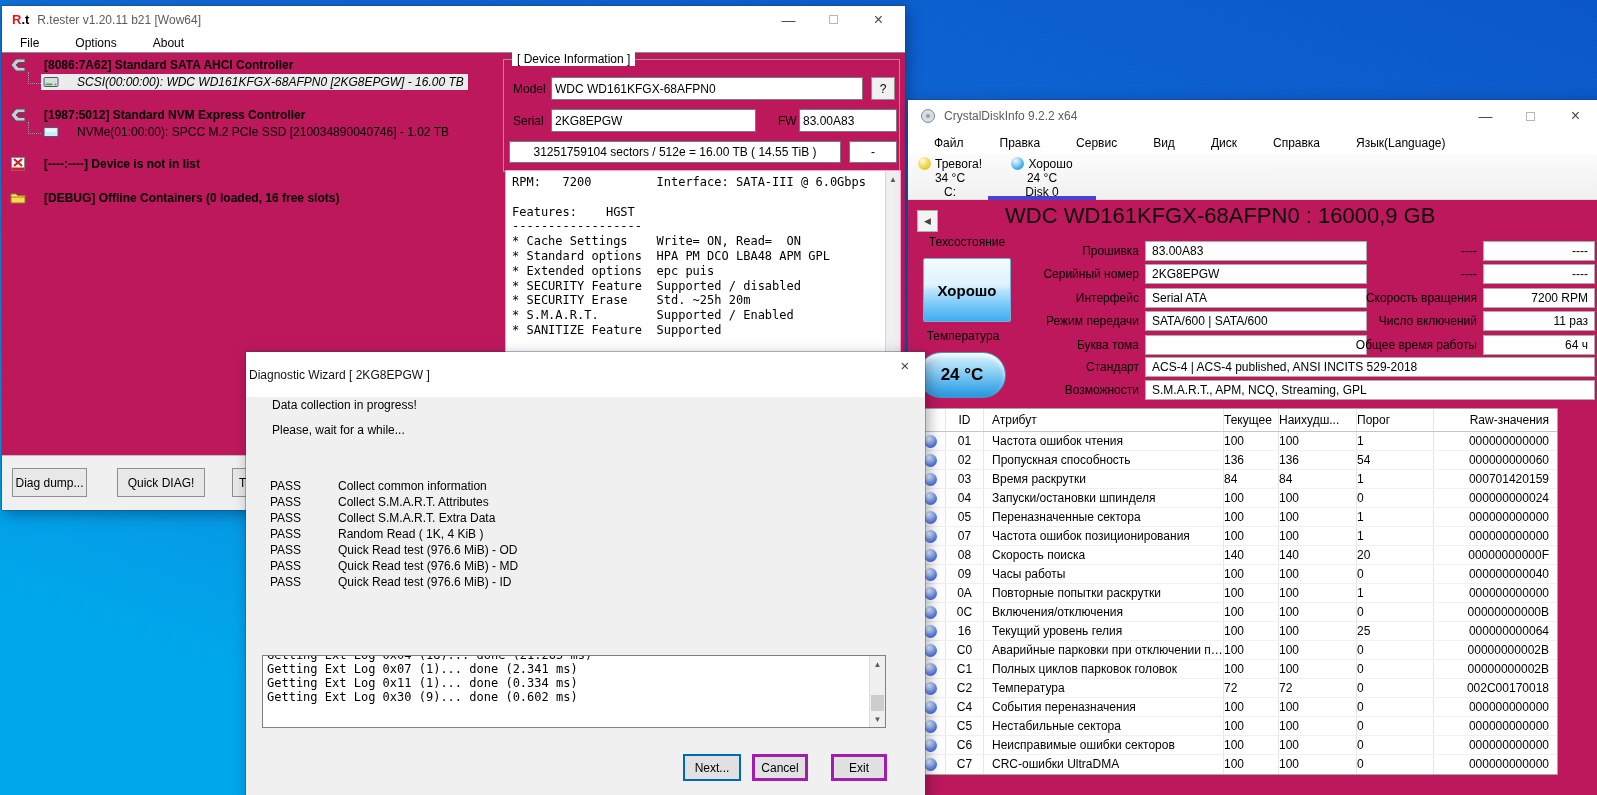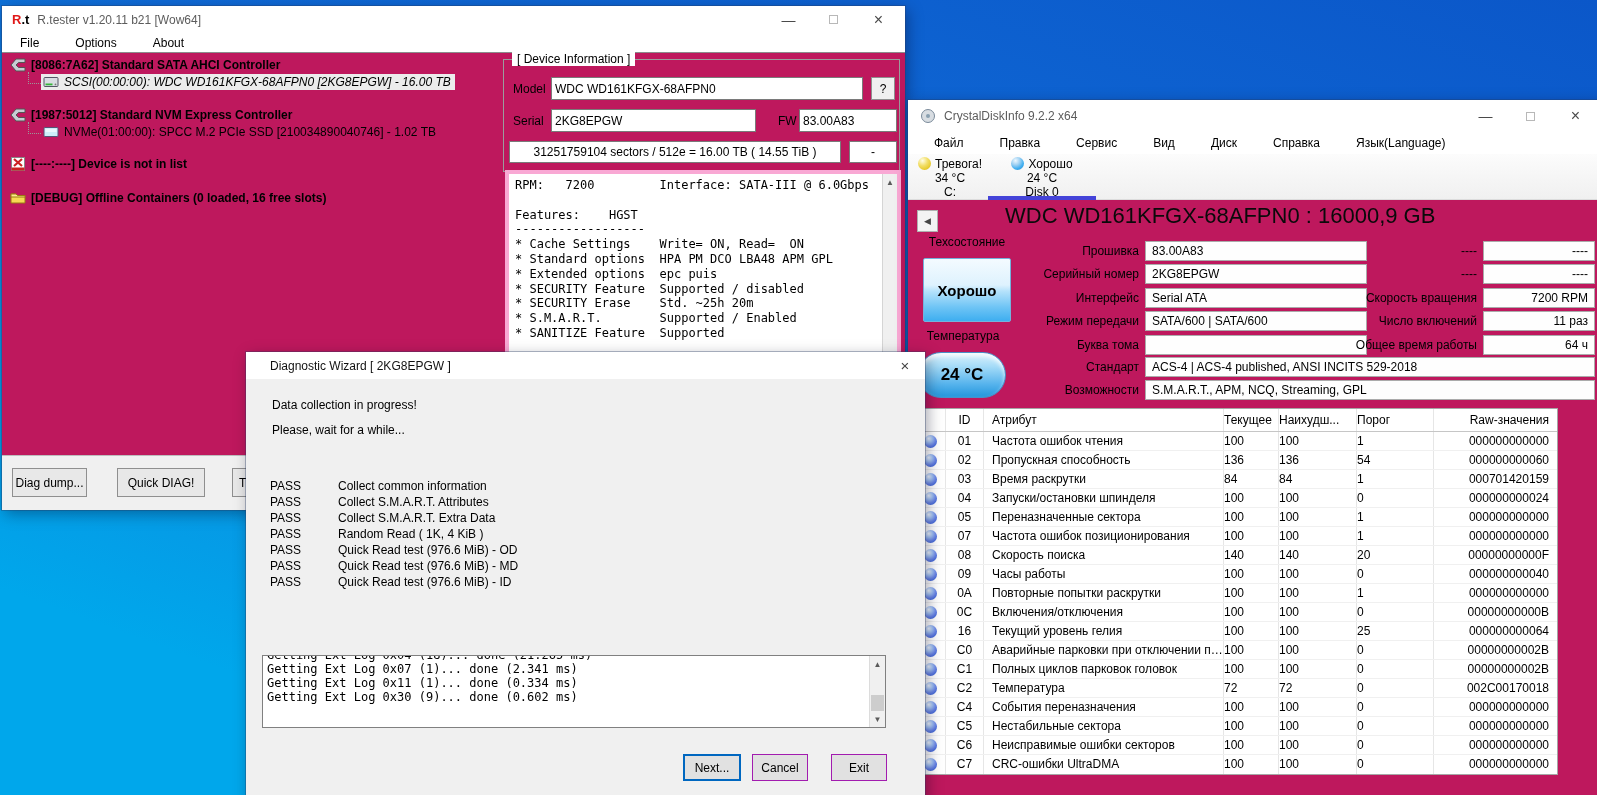--- a/index.html
+++ b/index.html
@@ -24,58 +24,58 @@
   .box{background:#fff;border:1px solid #7a7a7a;font-size:12px;display:flex;align-items:center;padding:0 3px;white-space:nowrap;overflow:hidden}
   .btn{position:absolute;background:#e8e8e8;border:1px solid #8f8f8f;font-size:12px;font-family:"Liberation Sans",sans-serif;display:flex;align-items:center;justify-content:center;white-space:nowrap}
   
   #rtester{left:2px;top:6px;width:903px;height:504px;z-index:1}
   #rtester .titlebar{height:27px;padding-left:10px}
   #rt-logo{font-size:13px;font-weight:bold;margin-right:8px}
   #rt-logo .red{color:#e01818}
   #rtester .menubar{height:20px;border-bottom:1px solid #8c8c8c}
   #rt-tree{position:absolute;left:6px;top:0;width:492px;height:446px}
   .trow{position:absolute;left:0;display:flex;align-items:center;height:17px;white-space:nowrap}
-  .trow .hl{display:flex;align-items:flex-end;gap:5px;padding:1px 4px 1px 2px}
+  .trow .hl{display:flex;align-items:flex-end;gap:18px;padding:1px 4px 1px 2px}
   .trow .hl.sel{background:#ececec}
   .trow.child{padding-left:20px}
   .connector{width:13px;height:12px;margin-top:-8px;border-left:1px dotted #999;border-bottom:1px dotted #999}
   .tlabel{font-size:12px}
   .tlabel.b{font-weight:bold}
   .ticon{display:inline-flex;width:16px;height:14px}
   .rt-group{position:absolute;left:501px;top:53px;width:397px;height:113px;border:1px solid #9c9c9c}
   .rt-legend{position:absolute;top:-8px;left:8px;background:#fff;padding:0 5px;font-size:12px}
   .rt-label{position:absolute;font-size:12px}
-  .rt-details{position:absolute;left:503px;top:164px;width:396px;height:282px;border:4px solid #f9a8d4;background:#fff;overflow:hidden}
+  .rt-details{position:absolute;left:503px;top:164px;width:396px;height:282px;border:1px solid #f9a8d4;background:#fff;overflow:hidden}
   .rt-details-text{position:absolute;left:0;top:4px;right:16px;bottom:0;padding-left:6px;font-family:"DejaVu Sans Mono",monospace;font-size:12px;line-height:14.8px}
   .dline{white-space:pre}
   .vscroll{position:absolute;right:0;top:0;bottom:0;width:15px;background:#f0f0f0;border-left:1px solid #d5d5d5}
   .sc-btn{height:16px;display:flex;align-items:center;justify-content:center;font-size:8px;color:#5a5a5a;background:#f0f0f0}
   .sc-btn.down{position:absolute;bottom:0;left:0;right:0}
   .sc-thumb{position:absolute;left:1px;right:1px;height:18px;background:#cdcdcd}
   .rt-strip{position:absolute;left:0;right:0;bottom:0;height:55px;background:#f0f0f0;border-top:1px solid #bdbdbd}
   .rtbtn{top:12px;height:29px}
   .rtb0{left:10px;width:75px}
   .rtb1{left:115px;width:88px}
   .rtb2{left:230px;width:92px;justify-content:flex-start;padding-left:6px}
   
   #wizard{left:246px;top:352px;width:679px;height:450px;z-index:3;background:#f0f0f0}
-  #wizard .titlebar{height:27px;padding-left:24px;background:#fff}
+  #wizard .titlebar{height:45px;padding-left:3px;background:#fff}
   .wz-title{font-size:12px;color:#111}
   .wz-close{position:absolute;right:6px;top:3px;width:28px;height:21px;display:flex;align-items:center;justify-content:center;color:#444;font-size:15px}
   .wz-msg{position:absolute;left:26px;font-size:12px}
   #wiz-steps{position:absolute;left:0;top:127px;width:660px}
   .step{position:relative;height:16px;font-size:12px}
   .step .st{position:absolute;left:24px}
   .step .sl{position:absolute;left:92px}
   .wz-log{position:absolute;left:16px;top:303px;width:624px;height:73px;border:1px solid #808080;background:#fff;overflow:hidden}
   .wl-text{position:absolute;left:4px;top:0;right:17px;bottom:0;font-family:"DejaVu Sans Mono",monospace;font-size:12px;line-height:14px;overflow:hidden}
   .lline{white-space:pre}
   .wl-text .lline:first-child{margin-top:-8px}
   .wz-log .vscroll{width:16px;border-left:1px solid #dcdcdc}
-  .wz-btn{top:402px;height:27px;background:#e1e1e1;border:1px solid #a21caf}
+  .wz-btn{top:402px;height:27px;background:#e1e1e1;border:3px solid #a21caf}
   .wz-next{left:437px;width:58px;border:2px solid #0067c0}
   .wz-cancel{left:506px;width:56px}
   .wz-exit{left:585px;width:56px}
   
   #cdi{left:908px;top:100px;width:700px;height:700px;z-index:2}
   #cdi .titlebar{height:32px;padding-left:12px;gap:8px}
   #cdi .t-controls{right:10px}
   #cdi .menubar{height:22px;padding-left:8px;font-size:12px}
   .cdi-tabs{position:absolute;left:0;right:0;top:54px;height:46px;background:linear-gradient(#fcfcfc,#f0f0f0);border-bottom:1px solid #dcdcdc;display:flex;padding-left:6px}
   .tab{position:relative;height:46px;padding-top:2px;text-align:center;font-size:12px}

